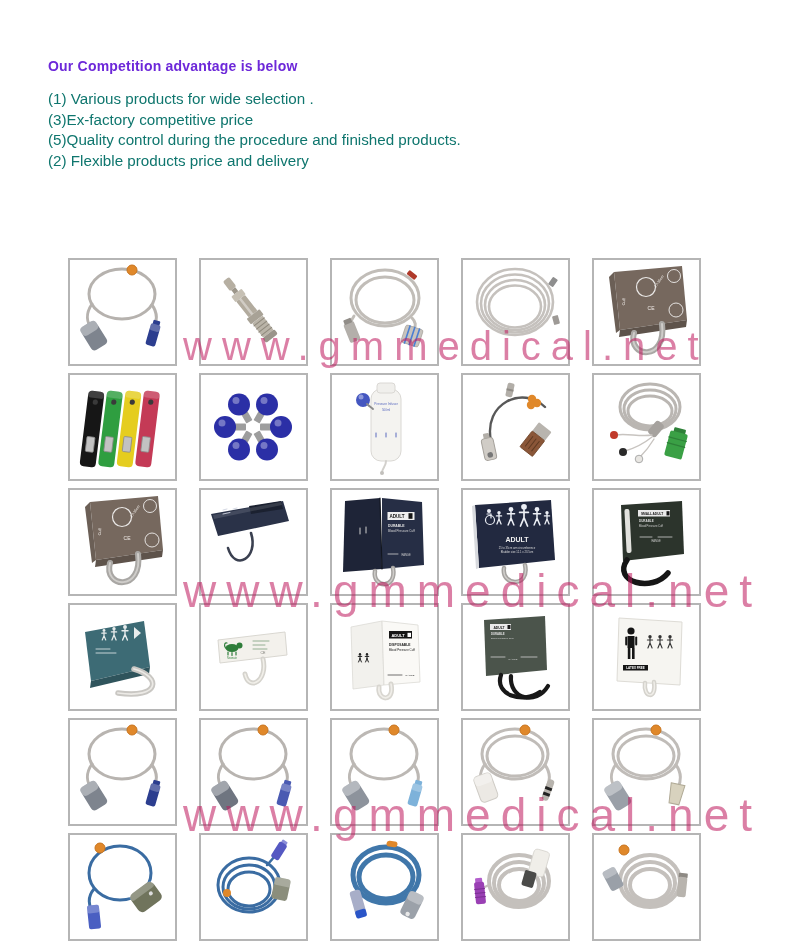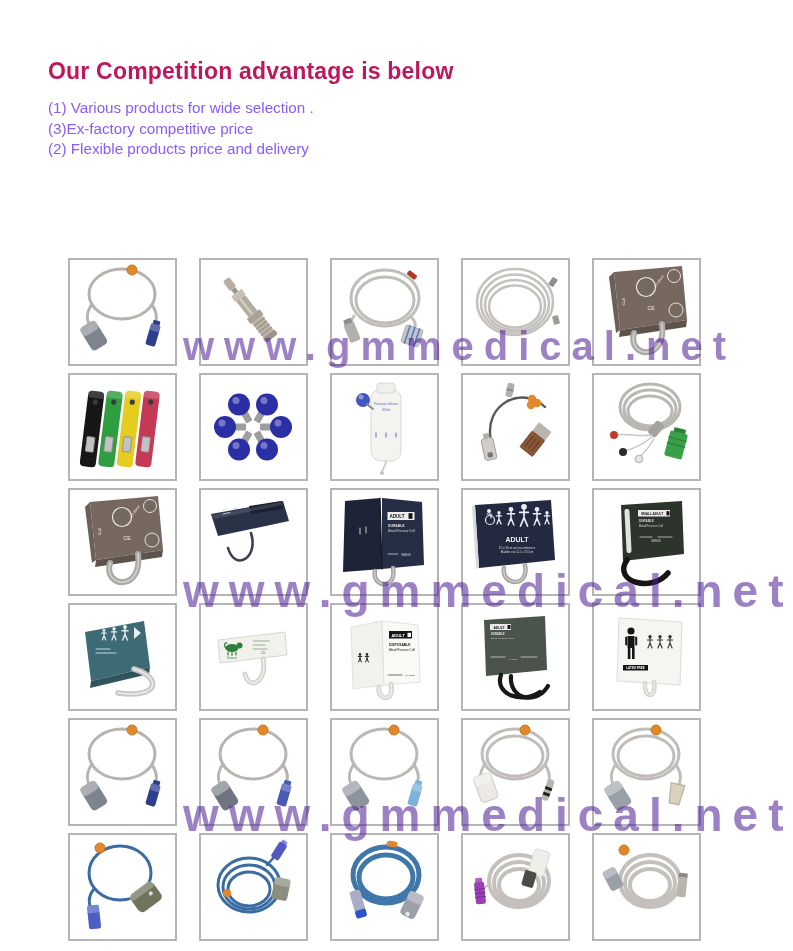--- a/index.html
+++ b/index.html
@@ -2,51 +2,52 @@
 <html><head>
 <meta charset="utf-8">
 <style>
   html,body{margin:0;padding:0}
   body{
     width:793px;height:951px;position:relative;background:#ffffff;
     font-family:"Liberation Sans",sans-serif;overflow:hidden;
   }
   .page-title{
     position:absolute;left:48px;top:58px;
-    font-size:23px;font-weight:700;color:#be185d;letter-spacing:.2px;
+    font-size:14px;font-weight:700;color:#6d28d9;letter-spacing:.2px;
   }
   .advantages{
-    position:absolute;left:48px;top:98px;
-    font-size:15.2px;color:#8b5cf6;line-height:20.7px;white-space:nowrap;
+    position:absolute;left:48px;top:89px;
+    font-size:15.2px;color:#0f766e;line-height:20.7px;white-space:nowrap;
   }
   .grid{
     position:absolute;left:68px;top:258px;
     display:grid;grid-template-columns:repeat(5,109px);grid-auto-rows:108px;
     column-gap:22px;row-gap:7px;
   }
   .cell{
     border:2px solid #b5b5b5;background:#fff;box-sizing:border-box;overflow:hidden;
   }
   .cell svg{display:block;width:100%;height:100%}
   svg text{font-family:"Liberation Sans",sans-serif}
   .watermark{
-    position:absolute;font-weight:700;color:#4c1d95;opacity:.55;
+    position:absolute;font-weight:400;color:#be185d;opacity:.55;
     letter-spacing:10px;white-space:nowrap;pointer-events:none;z-index:5;
   }
   .wm1{left:183px;top:324px;font-size:40px}
   .wm2{left:183px;top:564px;font-size:46px}
   .wm3{left:183px;top:788px;font-size:46px}
 </style>
 </head>
 <body>
 
 <div class="page-title">Our Competition advantage is below</div>
 <div class="advantages">
     <div>(1) Various products for wide selection .</div>
     <div>(3)Ex-factory competitive price</div>
+    <div>(5)Quality control during the procedure and finished products.</div>
     <div>(2) Flexible products price and delivery</div>
   </div>
 <div class="grid">
     <div class="cell">
       <svg viewBox="0 0 105 104">
         <ellipse cx="52" cy="34" rx="33" ry="25" fill="none" stroke="#b6b2ae" stroke-width="3"></ellipse>
         <path d="M22 44 C15 54 17 63 22 69" stroke="#b6b2ae" stroke-width="3" fill="none" stroke-linecap="round"></path>
         <path d="M82 45 C88 53 87 62 84 67" stroke="#b6b2ae" stroke-width="3" fill="none" stroke-linecap="round"></path>
         <circle cx="62" cy="10" r="5" fill="#e0882a" stroke="#c9751f" stroke-width="1"></circle>
         <g transform="translate(24 76) rotate(-32)">

